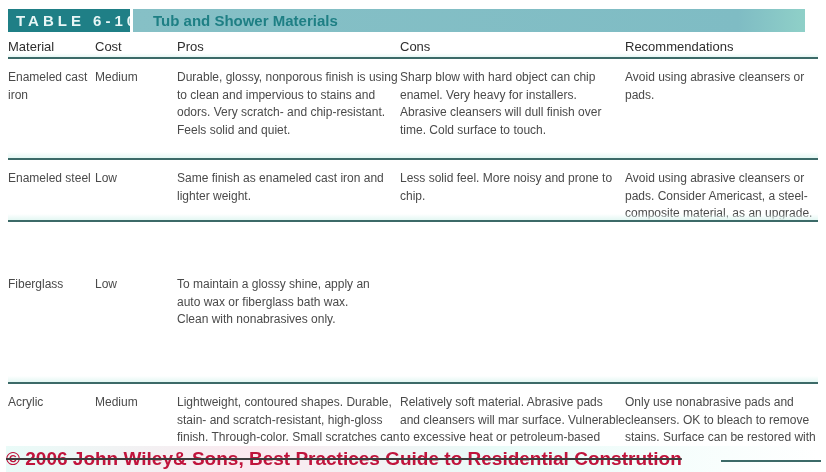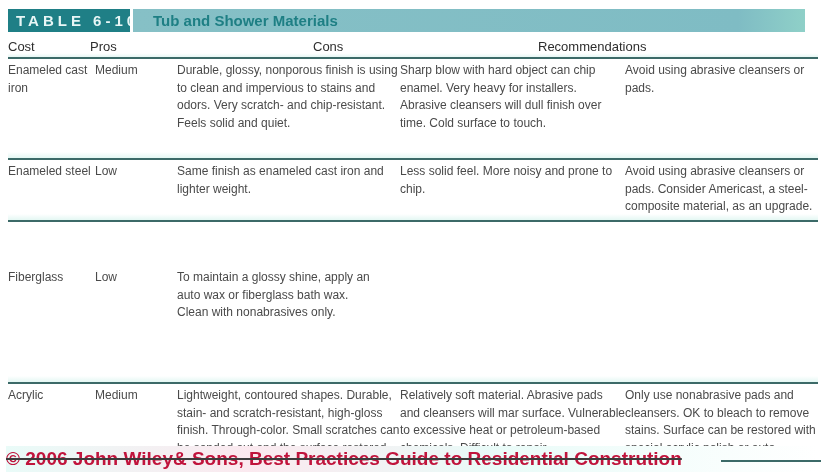--- a/index.html
+++ b/index.html
@@ -70,21 +70,21 @@
     }
     .row.header .cell {
       font-size: 13px;
       color: #2e2e2e;
       padding-top: 6px;
     }
     .cell {
       font-size: 12px;
       line-height: 17.5px;
       color: #4a4a4a;
-      padding-top: 3px;
+      padding-top: 10px;
       box-sizing: border-box;
     }
     .c-material { width: 87px; }
     .c-cost { width: 82px; }
     .c-pros { width: 223px; }
     .c-cons { width: 225px; }
     .c-rec { width: 193px; }
     .row.r1 { height: 101px; }
     .row.r2 { height: 62px; }
     .row.r3 { height: 118px; margin-top: 44px; }
@@ -129,20 +129,21 @@
 <body>
 
 <div class="title-bar">
   <div class="table-label">TABLE 6-10</div>
   <div class="title-gap"></div>
   <div class="table-title">Tub and Shower Materials</div>
 </div>
 
 <div class="grid">
   <div class="row header">
+    <div class="cell c-material">Material</div>
     <div class="cell c-cost">Cost</div>
     <div class="cell c-pros">Pros</div>
     <div class="cell c-cons">Cons</div>
     <div class="cell c-rec">Recommendations</div>
   </div>
 
   <div class="row r1">
     <div class="cell c-material">Enameled cast iron</div>
     <div class="cell c-cost">Medium</div>
     <div class="cell c-pros">Durable, glossy, nonporous finish is using to clean and impervious to stains and odors. Very scratch- and chip-resistant. Feels solid and quiet.</div>

